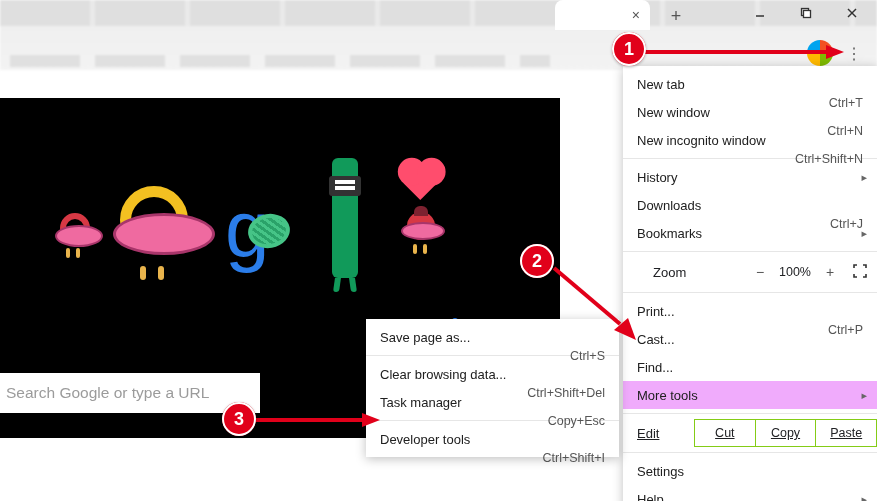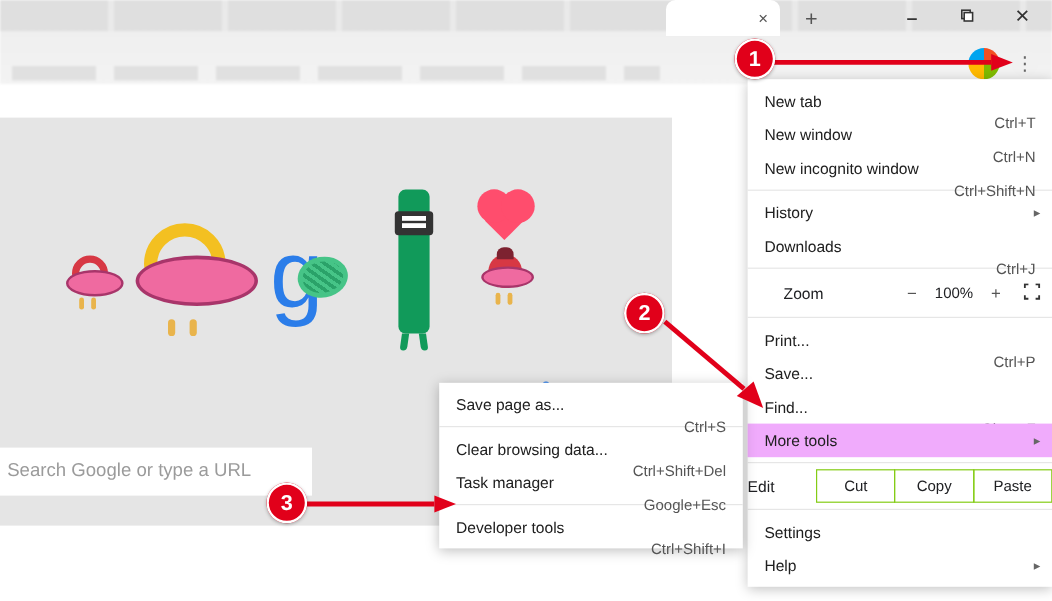--- a/index.html
+++ b/index.html
@@ -29,21 +29,21 @@
   }
   .blur-strip::after {
     content:"";
     position:absolute; left:10px; top:55px; width:540px; height:12px;
     background: repeating-linear-gradient(90deg,#cfcfcf 0 70px,transparent 70px 85px);
     opacity:.5;
   }
   
   .content {
     position:absolute; left:0; top:98px; width:560px; height:340px;
-    background:#e5e5e5;
+    background:#000000;
   }
   .doodle {
     position:absolute; top:70px; left:0; width:100%; height:130px;
   }
   .heart {
     position:absolute; right:125px; top:0;
     width:28px; height:26px;
     background:#ff4d6d;
     transform: rotate(-45deg);
     border-radius: 4px 0 0 0;
@@ -139,21 +139,21 @@
   .mi .sc{color:#555; font-size:12.5px;margin-top:37px;}
   .mi.arrow::after{content:"▸"; position:absolute; right:10px; font-size:11px; color:#666;}
   .mi.sel{background:#f0abfc;}
   .sep{height:1px;background:#e6e6e6;margin:4px 0;}
   .zoom-row{height:32px;display:flex;align-items:center;padding:0 10px 0 30px;gap:0;}
   .zoom-row .lbl{flex:1;}
   .zoom-row .zb{width:30px;height:24px;display:flex;align-items:center;justify-content:center;border:1px solid transparent;color:#555;font-size:14px;}
   .zoom-row .zv{width:40px;text-align:center;font-size:12.5px;}
   .zoom-row .fs{margin-left:8px;}
   .zoom-row .fs svg{width:14px;height:14px;}
-  .edit-row{height:30px;display:flex;align-items:center;}
+  .edit-row{height:30px;display:flex;align-items:center;padding-left:14px;text-decoration:underline;}
   .edit-row .lbl{width:58px;}
   .edit-row .eb{flex:1;height:28px;border:1px solid #84cc16;display:flex;align-items:center;justify-content:center;font-size:12.5px;margin-left:-1px;}
   .edit-row .eb:first-of-type{margin-left:0;}
 
   
   .menu-sub{
     position:absolute; top:319px; left:366px; width:253px;
     background:#fff; box-shadow:0 2px 10px rgba(0,0,0,.25);
     padding:4px 0;
   }
@@ -239,37 +239,40 @@
       <span class="sc">Ctrl+Shift+N</span>
     </div>
   <div class="sep"></div>
   <div class="mi arrow">
       <span class="lbl">History</span>
     </div>
   <div class="mi">
       <span class="lbl">Downloads</span>
       <span class="sc">Ctrl+J</span>
     </div>
+  <div class="mi arrow">
+      <span class="lbl">Bookmarks</span>
+    </div>
   <div class="sep"></div>
   <div class="zoom-row">
     <span class="lbl">Zoom</span>
     <span class="zb">−</span>
     <span class="zv">100%</span>
     <span class="zb">+</span>
     <span class="fs"><svg viewBox="0 0 14 14">
           <path d="M1 4V1h3M10 1h3v3M13 10v3h-3M4 13H1v-3" fill="none" stroke="#333" stroke-width="1.6"></path>
         </svg></span>
   </div>
   <div class="sep"></div>
   <div class="mi">
       <span class="lbl">Print...</span>
       <span class="sc">Ctrl+P</span>
     </div>
   <div class="mi">
-      <span class="lbl">Save...</span>
+      <span class="lbl">Cast...</span>
     </div>
   <div class="mi">
       <span class="lbl">Find...</span>
       <span class="sc">Clear+F</span>
     </div>
   <div class="mi arrow sel">
       <span class="lbl">More tools</span>
     </div>
   <div class="sep"></div>
   <div class="edit-row">
@@ -293,21 +296,21 @@
       <span class="lbl">Save page as...</span>
       <span class="sc">Ctrl+S</span>
     </div>
   <div class="sep"></div>
   <div class="mi">
       <span class="lbl">Clear browsing data...</span>
       <span class="sc">Ctrl+Shift+Del</span>
     </div>
   <div class="mi">
       <span class="lbl">Task manager</span>
-      <span class="sc">Google+Esc</span>
+      <span class="sc">Copy+Esc</span>
     </div>
   <div class="sep"></div>
   <div class="mi">
       <span class="lbl">Developer tools</span>
       <span class="sc">Ctrl+Shift+I</span>
     </div>
 </div>
 
 <svg class="arrow" style="left:636px;top:42px;width:210px;height:20px">
   <line x1="0" y1="10" x2="190" y2="10"></line>

